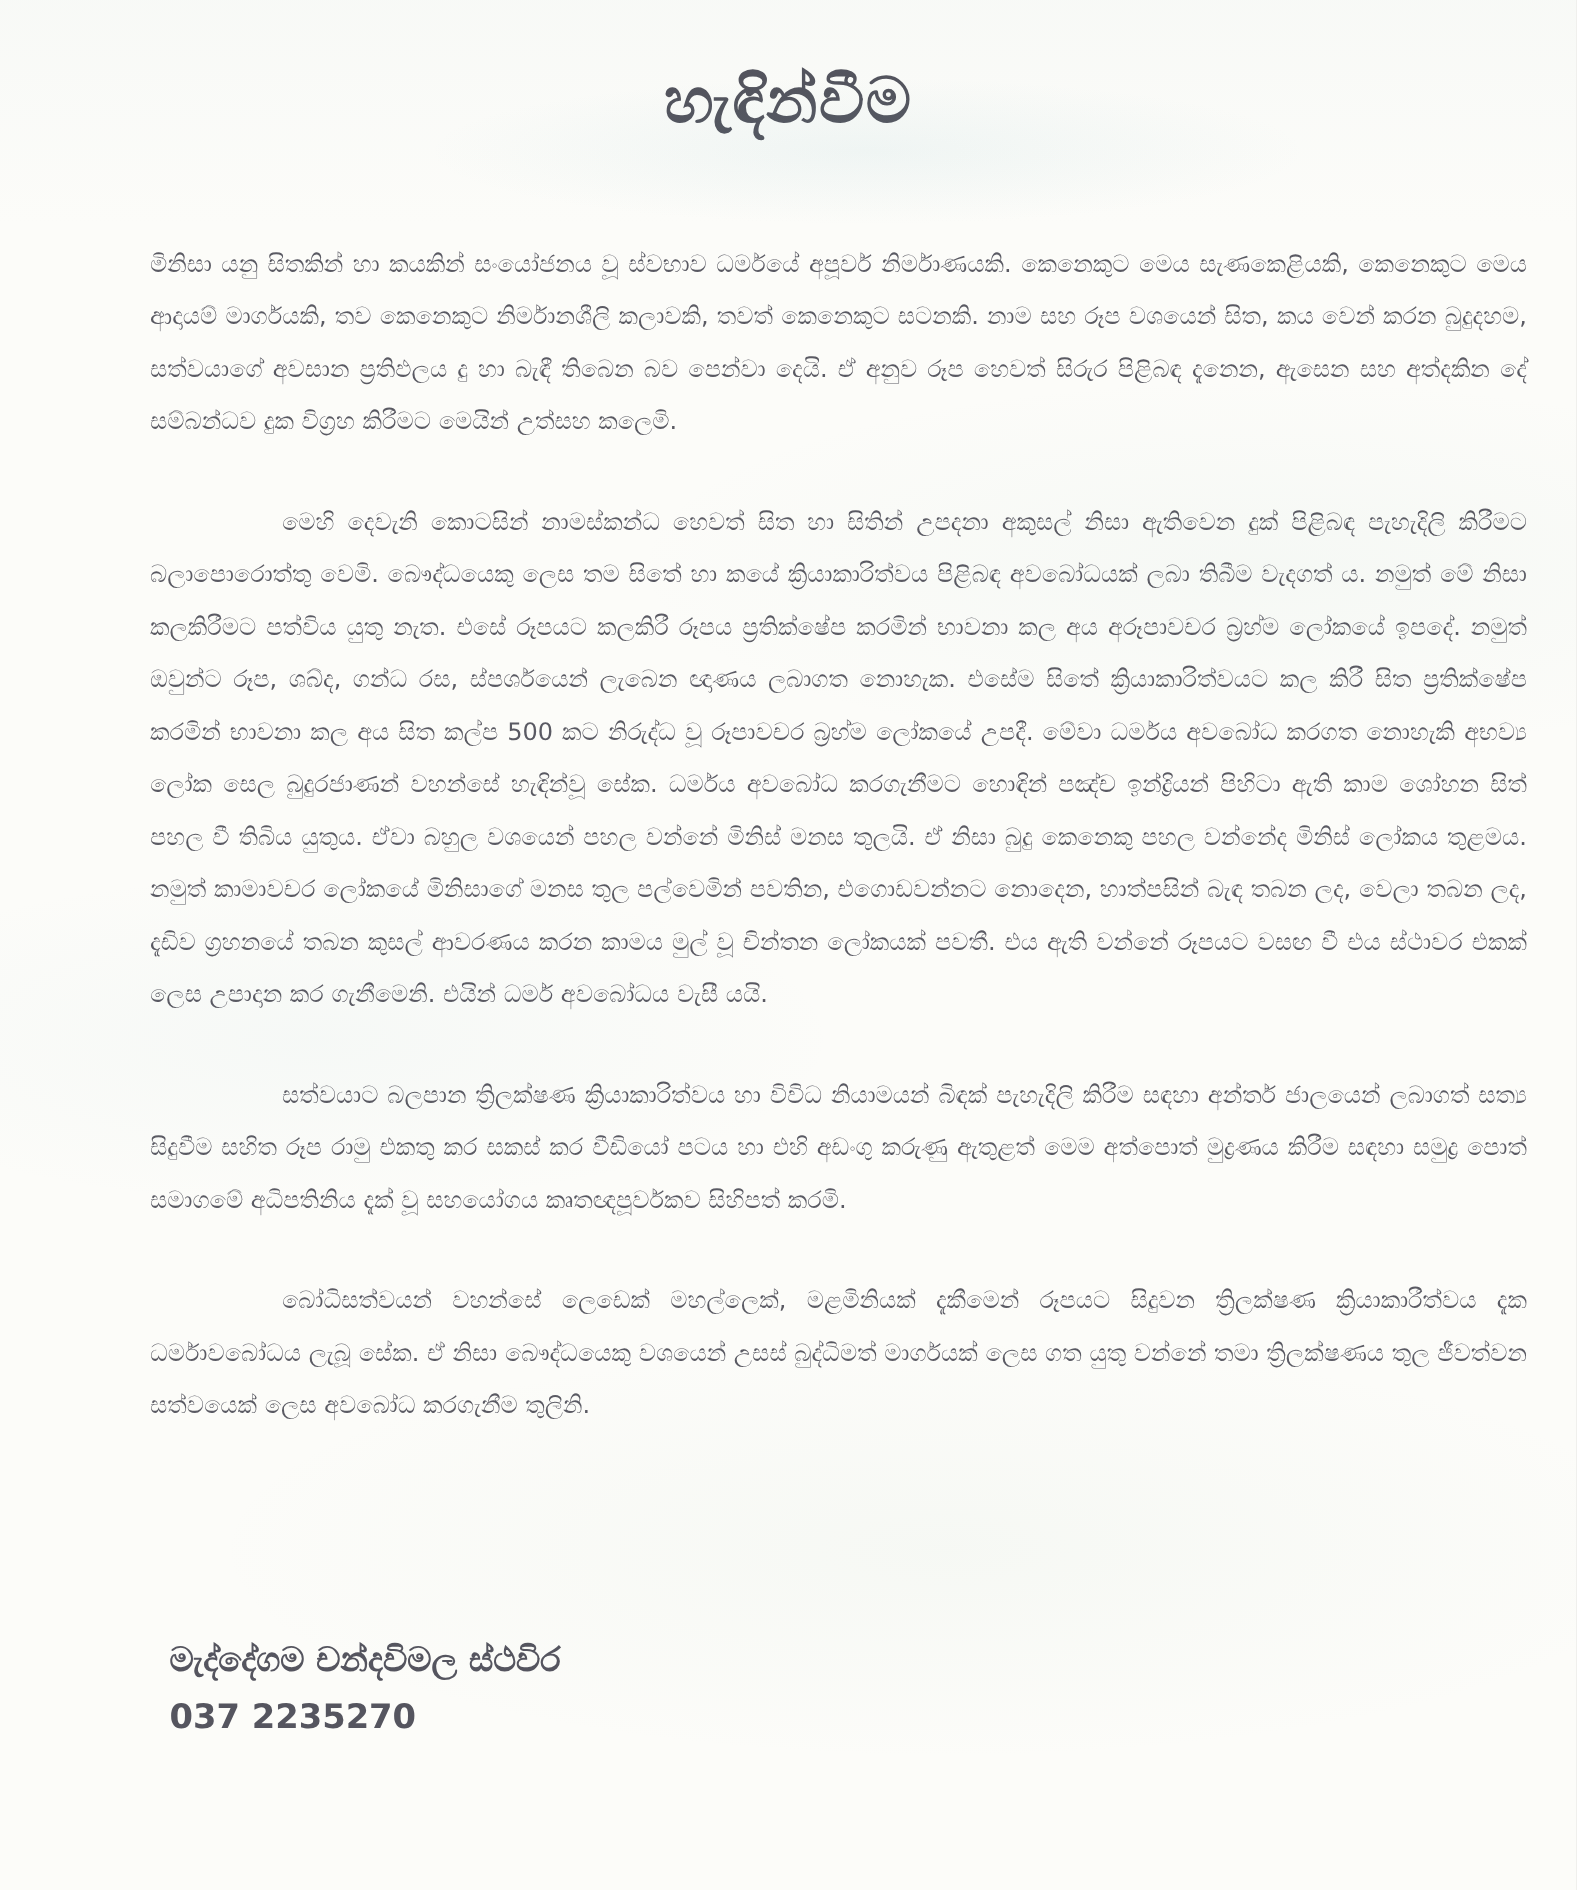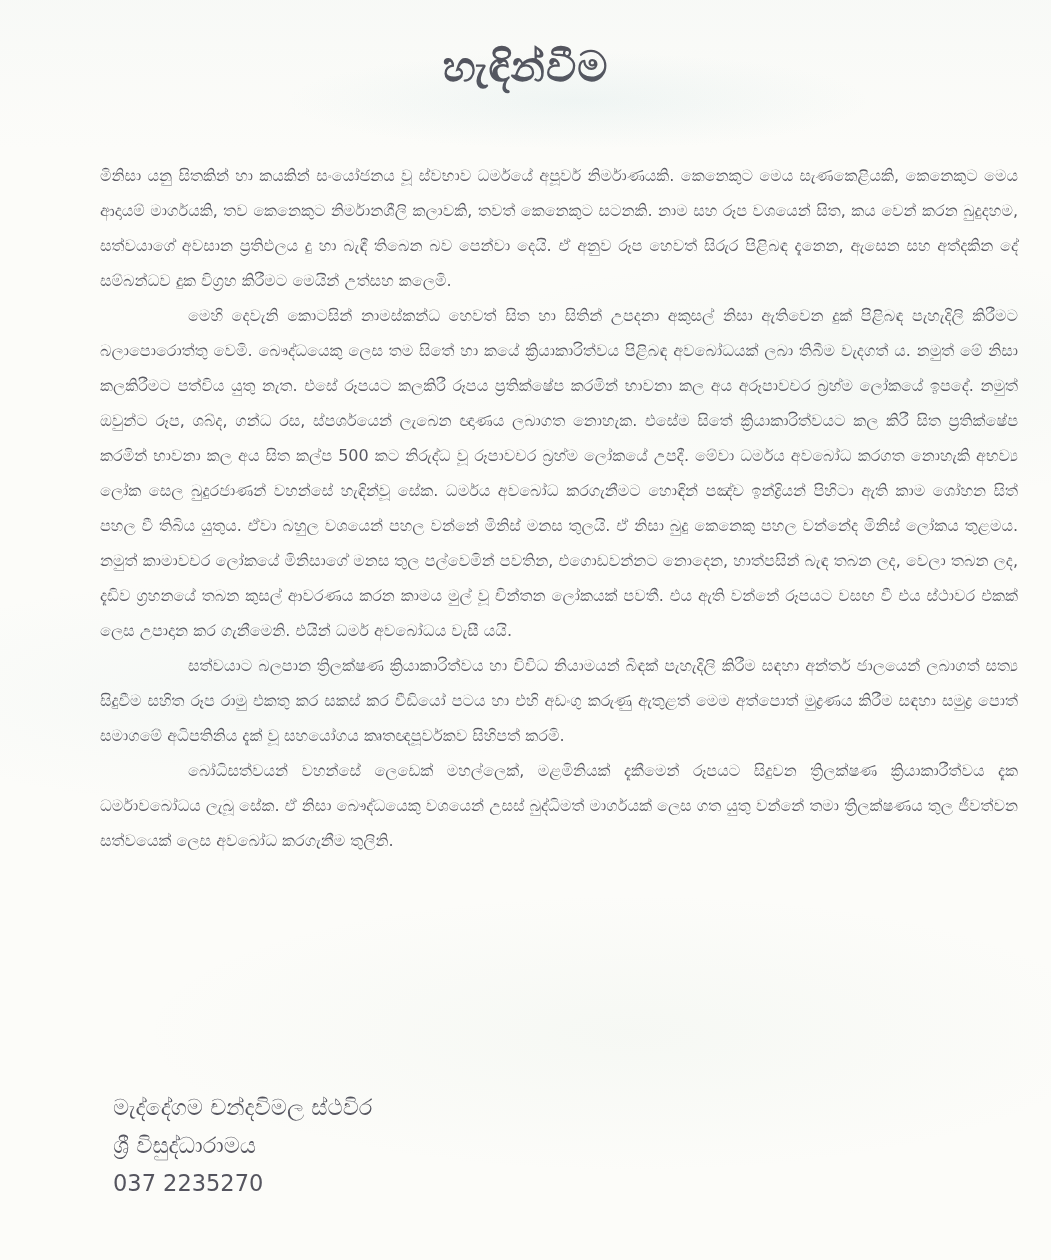--- a/index.html
+++ b/index.html
@@ -46,46 +46,47 @@
     font-size: 16px;
     line-height: 35px;
     text-align: justify;
     color: #5a5a63;
   }
   .body-text p {
     margin: 0;
   }
   .body-text p.indented {
     text-indent: 88px;
+    margin-top: 32px;
   }
   .signature {
     position: absolute;
     left: 113px;
     top: 1088px;
     font-size: 22.5px;
     line-height: 38px;
     color: #55555f;
   }
   .signature div {
     margin: 0;
+    font-weight: bold;
   }
 </style>
 </head>
 <body>
 
 <div class="page">
   <div class="scan-tint"></div>
 
   <h1 class="title">හැඳින්වීම</h1>
 
   <div class="body-text">
     <p>මිනිසා යනු සිතකින් හා කයකින් සංයෝජනය වූ ස්වභාව ධර්මයේ අපූර්ව නිර්මාණයකි. කෙනෙකුට මෙය සැණකෙළියකි, කෙනෙකුට මෙය ආදායම් මාර්ගයකි, තව කෙනෙකුට නිර්මානශීලි කලාවකි, තවත් කෙනෙකුට සටනකි. නාම සහ රූප වශයෙන් සිත, කය වෙන් කරන බුදුදහම, සත්වයාගේ අවසාන ප්‍රතිඵලය දු හා බැඳී තිබෙන බව පෙන්වා දෙයි. ඒ අනුව රූප හෙවත් සිරුර පිළිබඳ දැනෙන, ඇසෙන සහ අත්දකින දේ සම්බන්ධව දුක විග්‍රහ කිරීමට මෙයින් උත්සහ කලෙමි.</p>
     <p class="indented">මෙහි දෙවැනි කොටසින් නාමස්කන්ධ හෙවත් සිත හා සිතින් උපදනා අකුසල් නිසා ඇතිවෙන දුක් පිළිබඳ පැහැදිලි කිරීමට බලාපොරොත්තු වෙමි. බෞද්ධයෙකු ලෙස තම සිතේ හා කයේ ක්‍රියාකාරිත්වය පිළිබඳ අවබෝධයක් ලබා තිබීම වැදගත් ය. නමුත් මේ නිසා කලකිරීමට පත්විය යුතු නැත. එසේ රූපයට කලකිරී රූපය ප්‍රතික්ෂේප කරමින් භාවනා කල අය අරූපාවචර බ්‍රහ්ම ලෝකයේ ඉපදේ. නමුත් ඔවුන්ට රූප, ශබ්ද, ගන්ධ රස, ස්පර්ශයෙන් ලැබෙන ඥාණය ලබාගත නොහැක. එසේම සිතේ ක්‍රියාකාරිත්වයට කල කිරී සිත ප්‍රතික්ෂේප කරමින් භාවනා කල අය සිත කල්ප 500 කට නිරුද්ධ වූ රූපාවචර බ්‍රහ්ම ලෝකයේ උපදී. මේවා ධර්මය අවබෝධ කරගත නොහැකි අභව්‍ය ලෝක සෙල බුදුරජාණන් වහන්සේ හැඳින්වූ සේක. ධර්මය අවබෝධ කරගැනීමට හොඳින් පඤ්ච ඉන්ද්‍රියන් පිහිටා ඇති කාම ශෝහන සිත් පහල වී තිබිය යුතුය. ඒවා බහුල වශයෙන් පහල වන්නේ මිනිස් මනස තුලයි. ඒ නිසා බුදු කෙනෙකු පහල වන්නේද මිනිස් ලෝකය තුළමය. නමුත් කාමාවචර ලෝකයේ මිනිසාගේ මනස තුල පල්වෙමින් පවතින, එගොඩවන්නට නොදෙන, හාත්පසින් බැඳ තබන ලද, වෙලා තබන ලද, දැඩිව ග්‍රහනයේ තබන කුසල් ආවරණය කරන කාමය මුල් වූ චින්තන ලෝකයක් පවතී. එය ඇති වන්නේ රූපයට වසඟ වී එය ස්ථාවර එකක් ලෙස උපාදාන කර ගැනීමෙනි. එයින් ධර්ම අවබෝධය වැසී යයි.</p>
     <p class="indented">සත්වයාට බලපාන ත්‍රිලක්ෂණ ක්‍රියාකාරිත්වය හා විවිධ නියාමයන් බිඳක් පැහැදිලි කිරීම සඳහා අන්තර් ජාලයෙන් ලබාගත් සත්‍ය සිදුවීම සහිත රූප රාමු එකතු කර සකස් කර වීඩියෝ පටය හා එහි අඩංගු කරුණු ඇතුළත් මෙම අත්පොත් මුද්‍රණය කිරීම සඳහා සමුද්‍ර පොත් සමාගමේ අධිපතිනිය දැක් වූ සහයෝගය කෘතඥපූර්වකව සිහිපත් කරමි.</p>
     <p class="indented">බෝධිසත්වයන් වහන්සේ ලෙඩෙක් මහල්ලෙක්, මළමිනියක් දැකීමෙන් රූපයට සිදුවන ත්‍රිලක්ෂණ ක්‍රියාකාරීත්වය දැක ධර්මාවබෝධය ලැබූ සේක. ඒ නිසා බෞද්ධයෙකු වශයෙන් උසස් බුද්ධිමත් මාර්ගයක් ලෙස ගත යුතු වන්නේ තමා ත්‍රිලක්ෂණය තුල ජීවත්වන සත්වයෙක් ලෙස අවබෝධ කරගැනීම තුලිනි.</p>
   </div>
 
   <div class="signature">
     <div>මැද්දේගම චන්දවිමල ස්ථවිර</div>
-    <div>ශ්‍රී විසුද්ධාරාමය</div>
     <div>037 2235270</div>
   </div>
 </div>
 
 </body></html>

